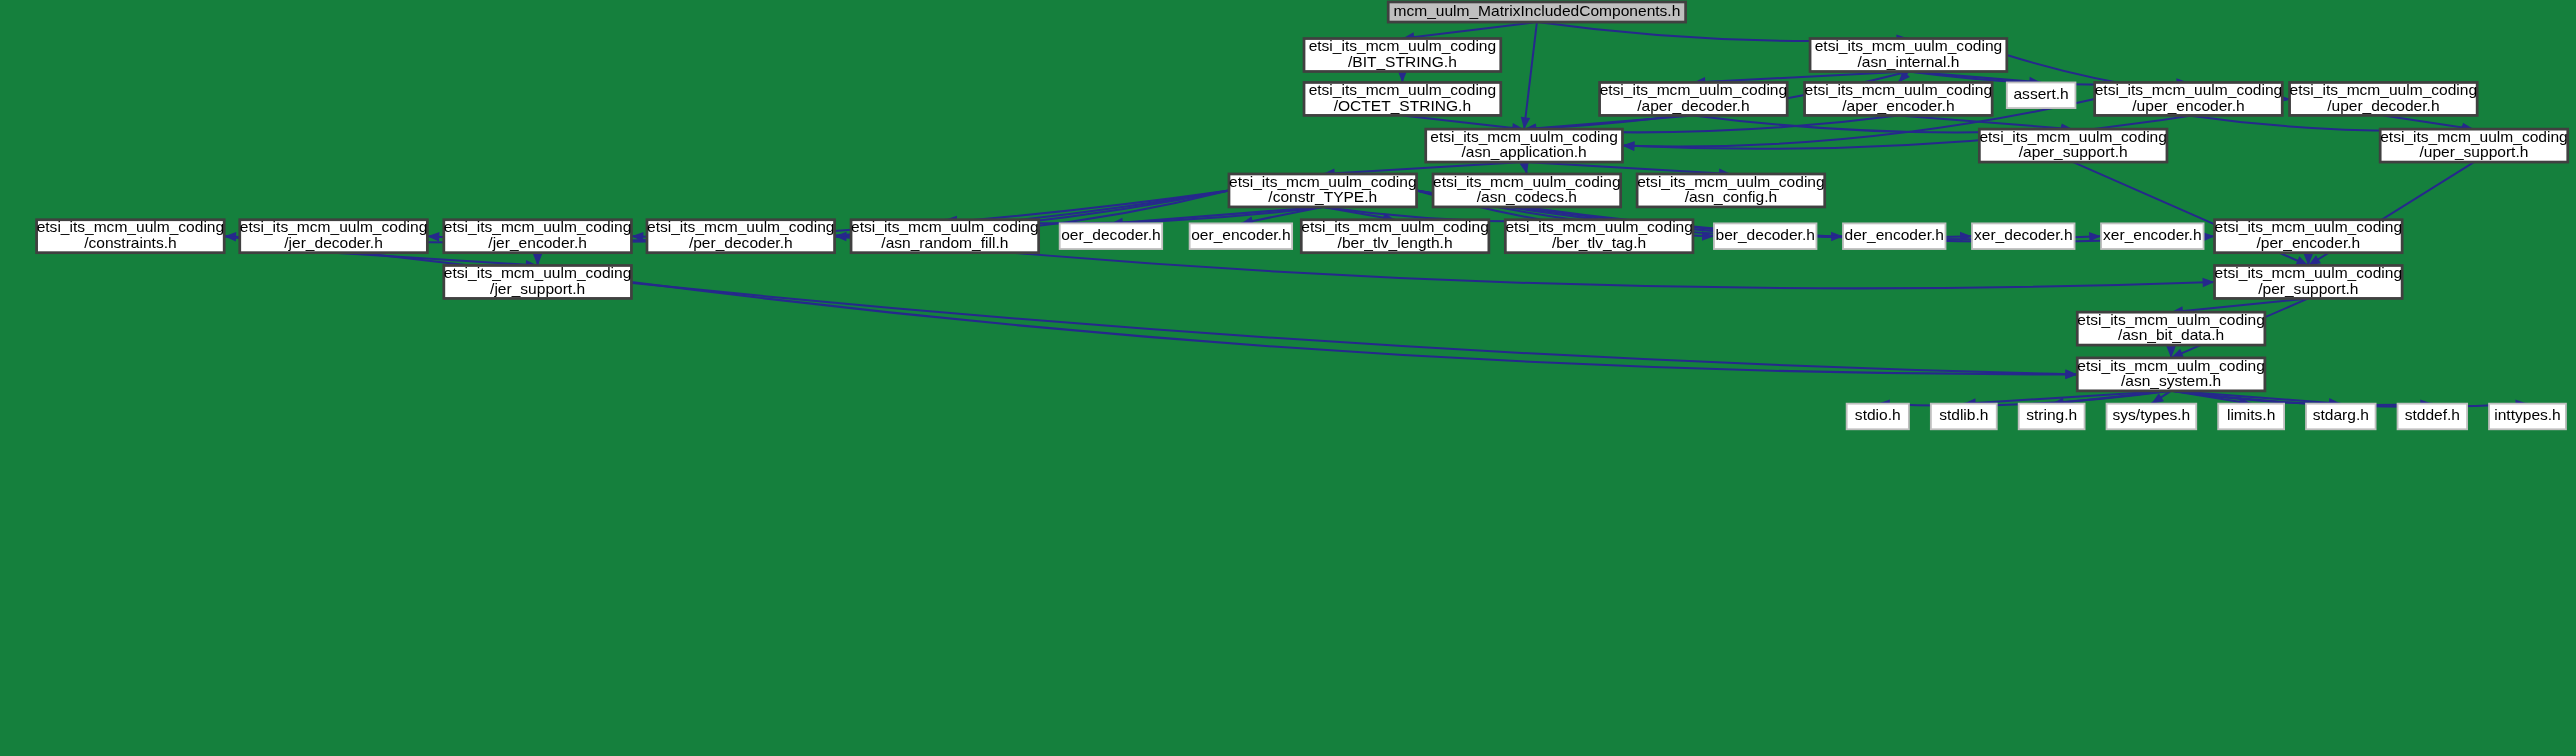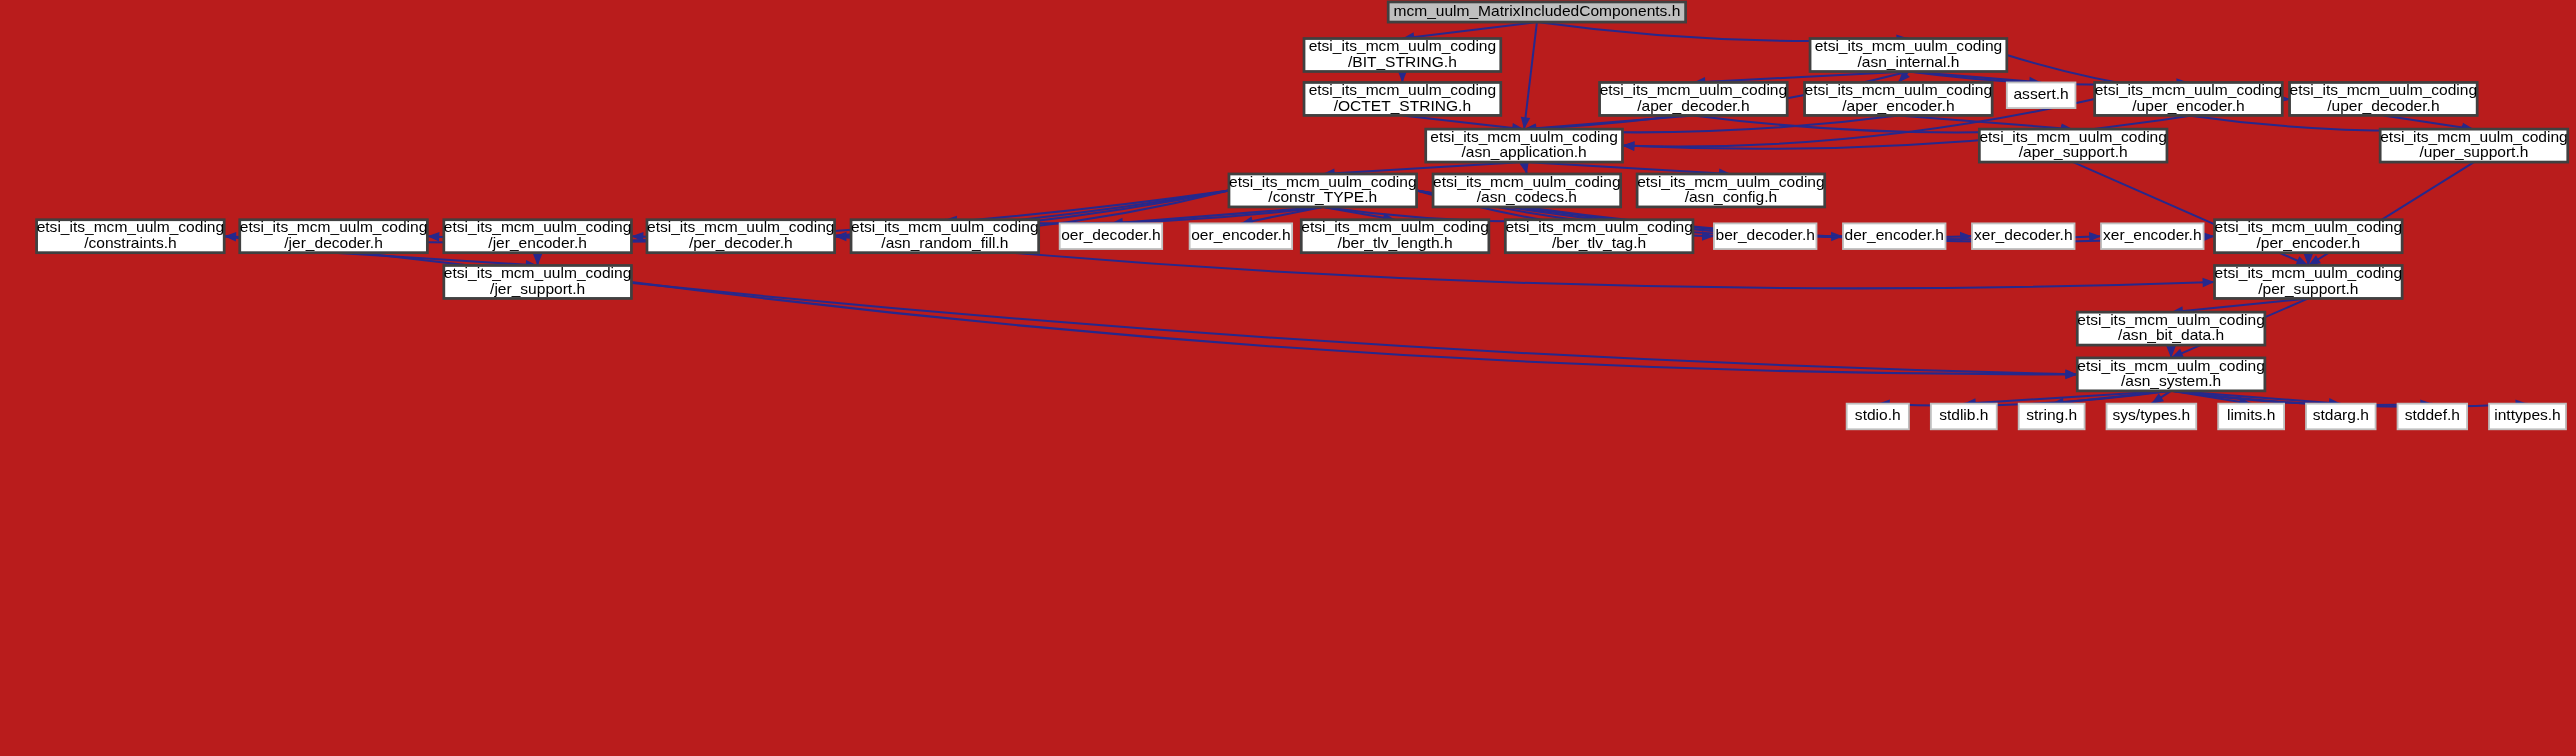--- a/index.html
+++ b/index.html
@@ -7,21 +7,21 @@
     padding: 0;
     background: #ffffff;
   }
   body {
     font-family: "Liberation Sans", sans-serif;
   }
   #graph-root {
     position: relative;
     width: 2576px;
     height: 757px;
-    background: #b91c1c;
+    background: #15803d;
     overflow: hidden;
   }
   svg#graph-svg {
     position: absolute;
     left: 0;
     top: 0;
     width: 2576px;
     height: 757px;
     display: block;
   }

